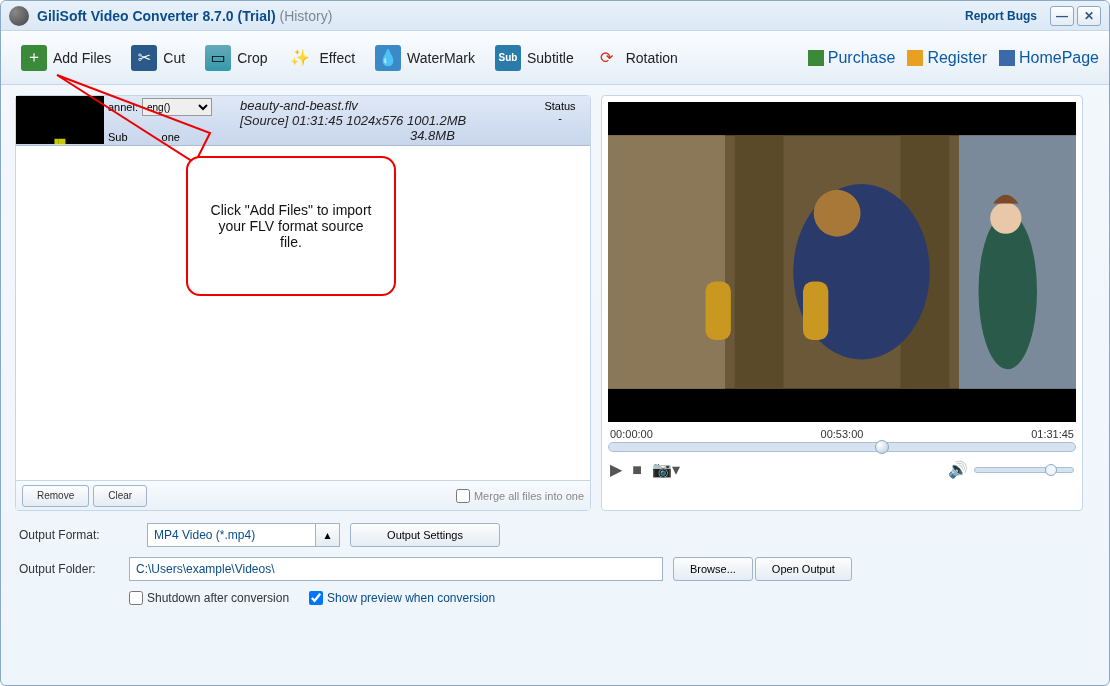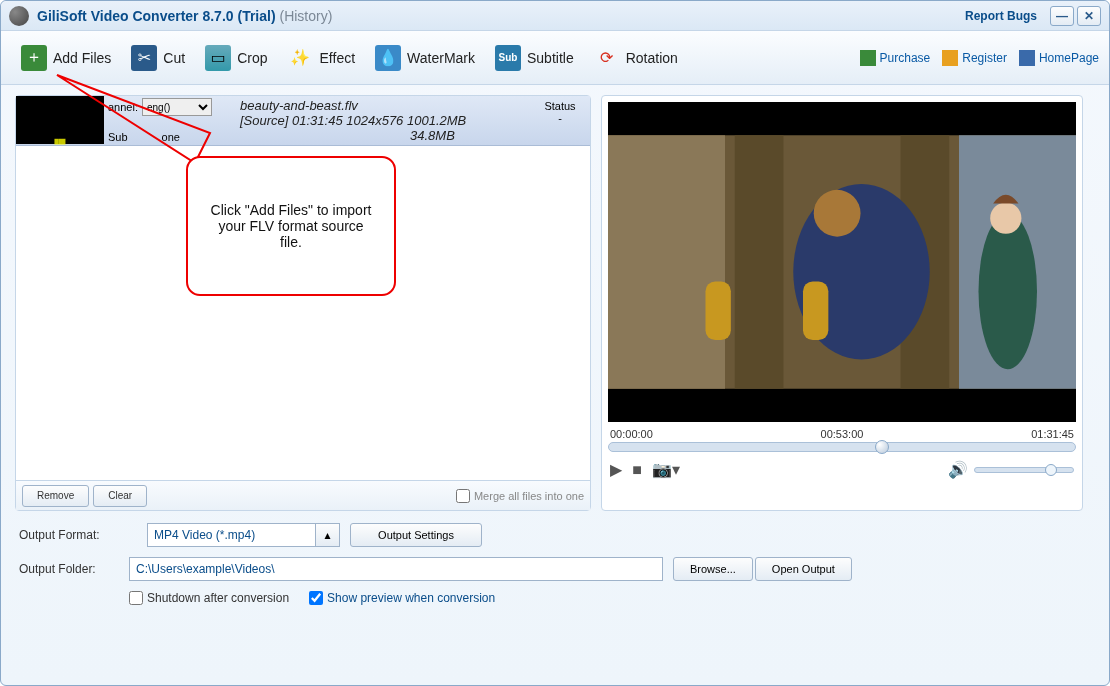--- a/index.html
+++ b/index.html
@@ -12,21 +12,21 @@
 .titlebar .spacer { flex: 1; }
 .titlebar .report { color: #0a4d8a; font-weight: bold; margin-right: 10px; cursor: pointer; }
 .win-btn { width: 24px; height: 20px; border: 1px solid #8aa9c9; background: linear-gradient(#fdfdfd, #e4ecf4); border-radius: 3px; margin-left: 3px; display: flex; align-items: center; justify-content: center; cursor: pointer; font-weight: bold; color: #2a5a8a; }
 .toolbar { height: 54px; background: linear-gradient(#fbfdff, #e5eef7); border-bottom: 1px solid #c5d6e8; display: flex; align-items: center; padding: 0 10px; }
 .tool-btn { display: flex; align-items: center; gap: 6px; padding: 4px 10px; cursor: pointer; border-radius: 4px; }
 .tool-icon { width: 26px; height: 26px; border-radius: 3px; display: flex; align-items: center; justify-content: center; font-size: 16px; }
 .tool-label { font-size: 14px; color: #222; }
 .toolbar .spacer { flex: 1; }
 .link-btn { display: flex; align-items: center; gap: 4px; margin-left: 12px; cursor: pointer; }
 .link-btn .ic { width: 16px; height: 16px; }
-.link-btn span { color: #0a5aa5; font-size: 12px; }
+.link-btn span { color: #0a5aa5; font-size: 16px; }
 .content { display: flex; gap: 10px; padding: 10px 14px 6px; }
 .panel { background: #fff; border: 1px solid #c5d6e8; border-radius: 4px; position: relative; }
 .left-panel { width: 576px; height: 416px; display: flex; flex-direction: column; }
 .right-panel { width: 482px; height: 416px; display: flex; flex-direction: column; padding: 6px; }
 .file-list { flex: 1; overflow: hidden; }
 .file-row { display: flex; background: linear-gradient(#dfe8f6, #c8d6ec); border-bottom: 1px solid #aabcd6; height: 50px; }
 .thumb { width: 88px; height: 48px; background: #000; display: flex; align-items: flex-end; justify-content: center; color: #ff0; font-size: 6px; }
 .file-meta { flex: 1; padding: 2px 6px; font-size: 13px; color: #222; display: flex; flex-direction: column; justify-content: flex-end; font-style: italic; }
 .meta-line { display: flex; align-items: center; gap: 4px; }
 .status-col { width: 60px; text-align: center; padding-top: 4px; font-size: 11px; }
@@ -201,21 +201,21 @@
     </div>
   </div>
 
   <div class="output-section">
     <div class="out-row">
       <div class="out-label">Output Format:</div>
       <div class="out-dropdown">
         <input class="out-input" readonly="" value="MP4 Video (*.mp4)" style="">
         <div class="arrow-btn">▴</div>
       </div>
-      <button class="out-btn" style="width:132px">Output Settings</button>
+      <button class="out-btn" style="width:150px">Output Settings</button>
     </div>
     <div class="out-row">
       <div class="out-label">Output Folder:</div>
       <input class="out-input" style="max-width: 534px;" value="C:\Users\example\Videos\">
       <button class="out-btn">Browse...</button>
       <button class="out-btn" style="margin-left:2px">Open Output</button>
     </div>
     <div class="checks">
       <label>
         <input type="checkbox" style="">

